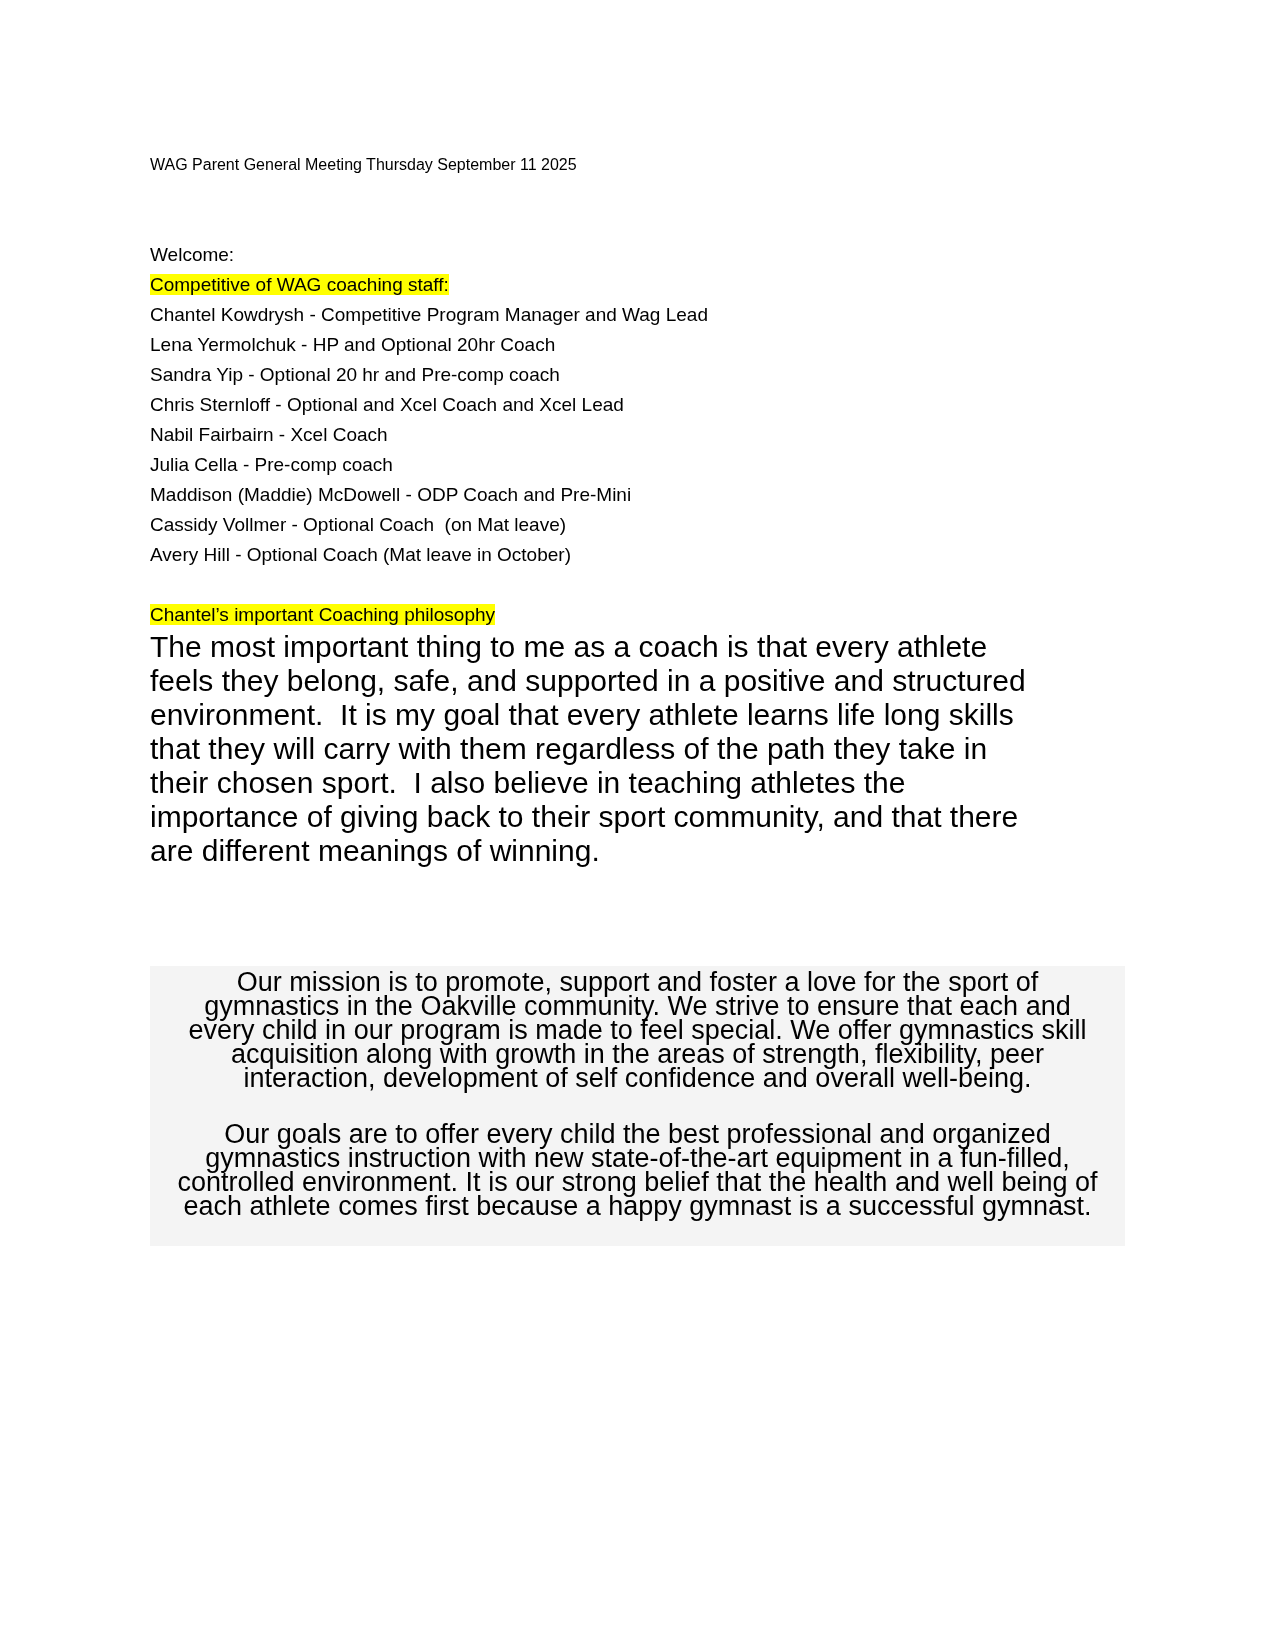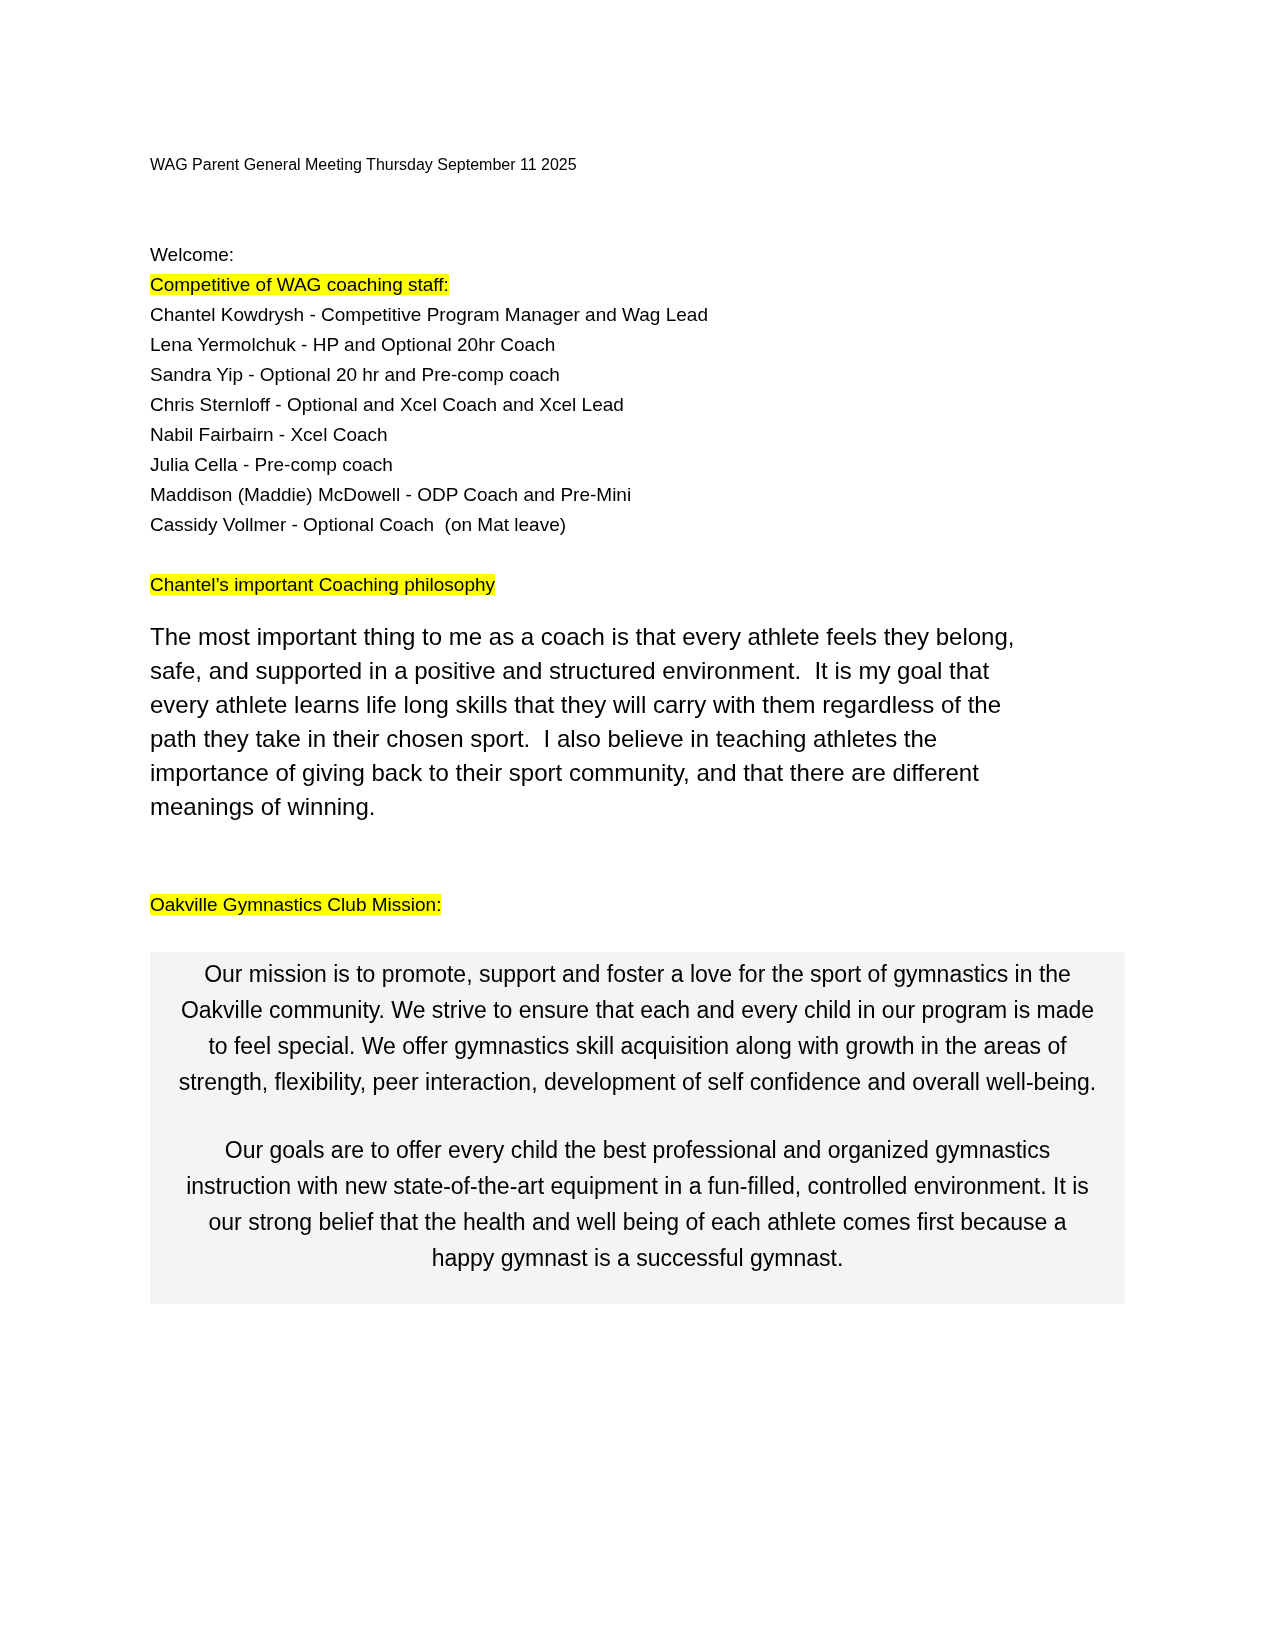--- a/index.html
+++ b/index.html
@@ -33,35 +33,34 @@
     white-space: pre-wrap; 
     color: var(--text);
   }
   .title {
     font-size: 16px;
   }
   .hl {
     background: var(--highlight-yellow);
   }
   .body-lg {
-    font-size: 24px;
+    font-size: 30px;
     line-height: 34px;
     max-width: 900px;
-    margin-top: 20px;
   }
   .mission-box {
     box-sizing: border-box;
     width: 975px;
     background: var(--mission-box-bg);
     padding: 4px 25px 28px 25px;
     text-align: center;
   }
   .mission-p {
-    font-size: 23px;
-    line-height: 36px;
+    font-size: 27px;
+    line-height: 24px;
   }
   .mission-p.first {
     margin-bottom: 32px;
   }
   .sp { width: 1px; }
   .sp-30 { height: 30px; }
   .sp-32 { height: 32px; }
   .sp-60 { height: 60px; }
   .sp-66 { height: 66px; }
 </style>
@@ -79,30 +78,30 @@
   <p class="t"><span class="hl">Competitive of WAG coaching staff:</span></p>
 
   <p class="t">Chantel Kowdrysh - Competitive Program Manager and Wag Lead</p>
   <p class="t">Lena Yermolchuk - HP and Optional 20hr Coach</p>
   <p class="t">Sandra Yip - Optional 20 hr and Pre-comp coach</p>
   <p class="t">Chris Sternloff - Optional and Xcel Coach and Xcel Lead</p>
   <p class="t">Nabil Fairbairn - Xcel Coach</p>
   <p class="t">Julia Cella - Pre-comp coach</p>
   <p class="t">Maddison (Maddie) McDowell - ODP Coach and Pre-Mini</p>
   <p class="t">Cassidy Vollmer - Optional Coach  (on Mat leave)</p>
+  <p class="t">Avery Hill - Optional Coach (Mat leave in October)</p>
 
   <div class="sp sp-30"></div>
 
   <p class="t"><span class="hl">Chantel’s important Coaching philosophy</span></p>
 
   <p class="t body-lg">The most important thing to me as a coach is that every athlete feels they belong, safe, and supported in a positive and structured environment.  It is my goal that every athlete learns life long skills that they will carry with them regardless of the path they take in their chosen sport.  I also believe in teaching athletes the importance of giving back to their sport community, and that there are different meanings of winning.</p>
 
   <div class="sp sp-66"></div>
 
-  <p class="t"><span class="hl">Oakville Gymnastics Club Mission:</span></p>
 
   <div class="sp sp-32"></div>
 
   <div class="mission-box">
     <p class="t mission-p first">Our mission is to promote, support and foster a love for the sport of gymnastics in the Oakville community. We strive to ensure that each and every child in our program is made to feel special. We offer gymnastics skill acquisition along with growth in the areas of strength, flexibility, peer interaction, development of self confidence and overall well-being.</p>
     <p class="t mission-p">Our goals are to offer every child the best professional and organized gymnastics instruction with new state-of-the-art equipment in a fun-filled, controlled environment. It is our strong belief that the health and well being of each athlete comes first because a happy gymnast is a successful gymnast.</p>
   </div>
 
 </div>
 

